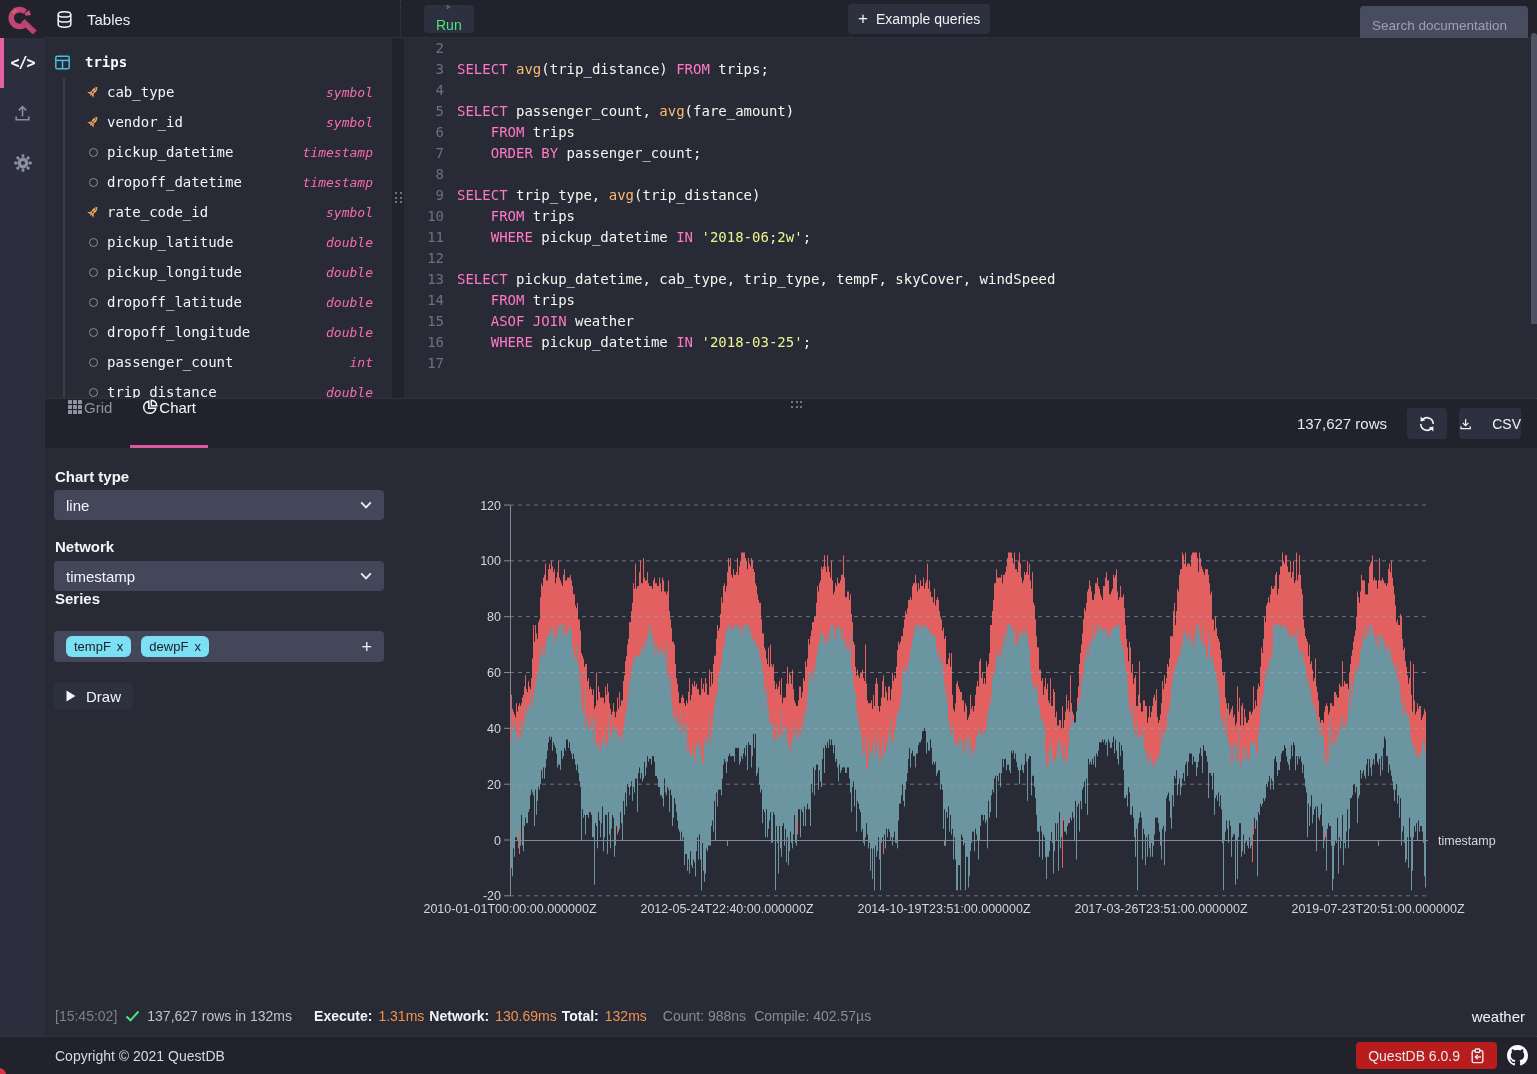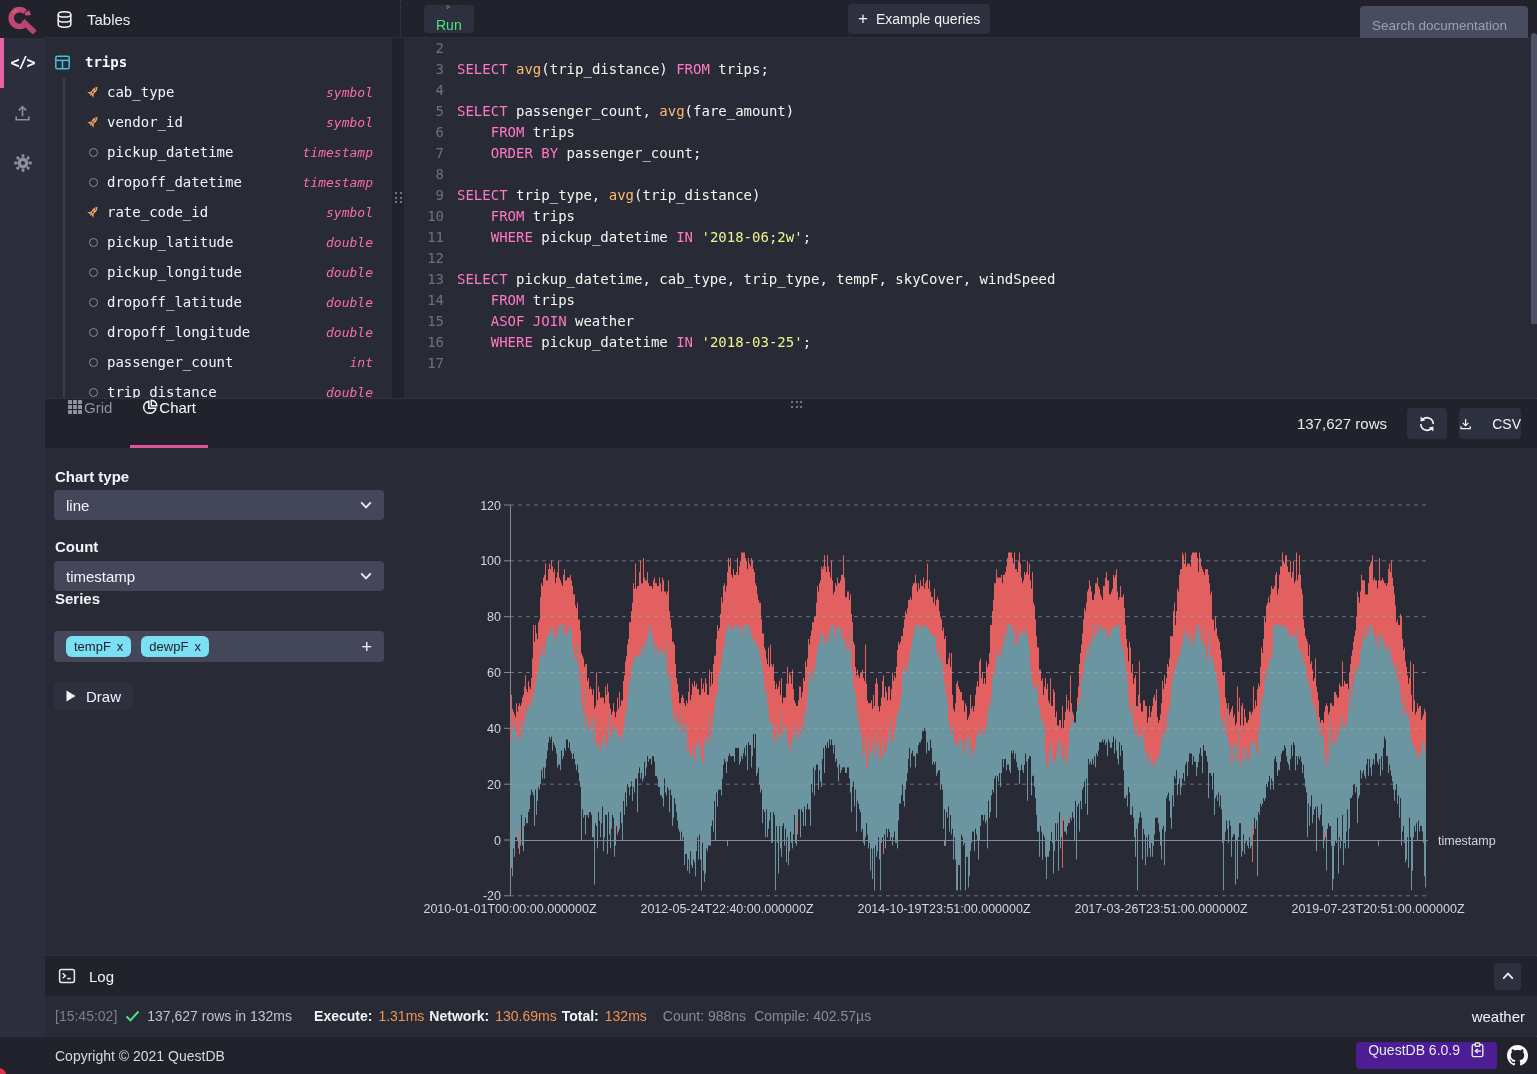--- a/index.html
+++ b/index.html
@@ -108,22 +108,22 @@
   .st-val { margin-left:6px; color:#ef9350; }
   .st-dim { margin-left:16px; color:#878c96; }
   .st-dim.tight { margin-left:8px; }
   .st-table { margin-left:auto; margin-right:12px; font-size:15px; color:#f2f3f6; }
 
   
   .footer { position:absolute; left:0; top:1036px; width:1537px; height:38px; background:#21222c; border-top:1px dotted #3b3e4d;
             display:flex; align-items:center; }
   .copyright { margin-left:55px; font-size:14px; color:#d8dade; }
   .f-right { margin-left:auto; display:flex; align-items:center; margin-right:9px; }
-  .version-btn { height:27px; background:#4c1d95; border:none; border-radius:4px; color:#e8e9ec; font-size:14px; font-family:inherit;
-                 display:flex; gap:10px; padding:0 12px; margin-right:10px; cursor:pointer; }
+  .version-btn { height:27px; background:#b91c1c; border:none; border-radius:4px; color:#e8e9ec; font-size:14px; font-family:inherit;
+                 display:flex; align-items:center; gap:10px; padding:0 12px; margin-right:10px; cursor:pointer; }
   .gh { color:#fafafc; cursor:pointer; display:flex; }
   .corner-blob { position:absolute; left:-8px; top:1068px; width:14px; height:14px; border-radius:50%; background:#d9344a; }
 </style>
 </head>
 <body>
 
 <div class="app">
 
   <nav class="rail">
     <div class="rail-logo">
@@ -392,21 +392,21 @@
   </div>
 
   <section class="results">
     <div class="cfg-label" style="top:20px">Chart type</div>
     <div class="select" style="top:42px">
       <span>line</span>
       <svg class="chev" width="12" height="8" viewBox="0 0 12 8" fill="none" stroke="currentColor" stroke-width="1.8">
           <path d="M1.2 1.4 L6 6.4 L10.8 1.4"></path>
         </svg>
     </div>
-    <div class="cfg-label" style="top:90px">Count</div>
+    <div class="cfg-label" style="top:90px">Network</div>
     <div class="select" style="top:113px">
       <span>timestamp</span>
       <svg class="chev" width="12" height="8" viewBox="0 0 12 8" fill="none" stroke="currentColor" stroke-width="1.8">
           <path d="M1.2 1.4 L6 6.4 L10.8 1.4"></path>
         </svg>
     </div>
     <div class="cfg-label" style="top:142px">Series</div>
     <div class="series-box">
       <span id="series-chips" style="display:flex">
           <span class="chip">
@@ -461,33 +461,20 @@
         <line x1="899.5" y1="392" x2="899.5" y2="398" stroke="#858b96" stroke-width="1"></line>
         <text x="899" y="464.5" fill="#d4d6db" font-size="12.5" text-anchor="middle">2014-10-19T23:51:00.000000Z</text>
         <line x1="1116.5" y1="392" x2="1116.5" y2="398" stroke="#858b96" stroke-width="1"></line>
         <text x="1116" y="464.5" fill="#d4d6db" font-size="12.5" text-anchor="middle">2017-03-26T23:51:00.000000Z</text>
         <line x1="1333.5" y1="392" x2="1333.5" y2="398" stroke="#858b96" stroke-width="1"></line>
         <text x="1333" y="464.5" fill="#d4d6db" font-size="12.5" text-anchor="middle">2019-07-23T20:51:00.000000Z</text>
         <text x="1393" y="396.5" fill="#d4d6db" font-size="12.5">timestamp</text>
       </svg>
   </section>
 
-  <div class="logbar">
-    <svg class="lg-ic" width="18" height="18" viewBox="0 0 18 18" fill="none" stroke="currentColor" stroke-width="1.5">
-      <rect x="1.6" y="2.6" width="14.8" height="12.8" rx="1.8"></rect>
-      <path d="M4.6 6.4 L7.4 8.8 L4.6 11.2"></path>
-      <path d="M9.2 11.6 h3.6"></path>
-    </svg>
-    <span class="lg-lbl">Log</span>
-    <button class="collapse-btn">
-      <svg width="12" height="8" viewBox="0 0 12 8" fill="none" stroke="currentColor" stroke-width="1.8">
-          <path d="M1.2 6.6 L6 1.6 L10.8 6.6"></path>
-        </svg>
-    </button>
-  </div>
 
   <div class="statusbar">
     <span class="st-time">[15:45:02]</span>
     <svg class="st-check" width="15" height="12" viewBox="0 0 15 12" fill="none" stroke="#4be47d" stroke-width="2">
         <path d="M1.5 6.5 L5.5 10.3 L13.5 1.5"></path>
       </svg>
     <span class="st-rows">137,627 rows in 132ms</span>
     <span class="st-lbl">Execute:</span>
     <span class="st-val">1.31ms</span>
     <span class="st-lbl tight">Network:</span>

